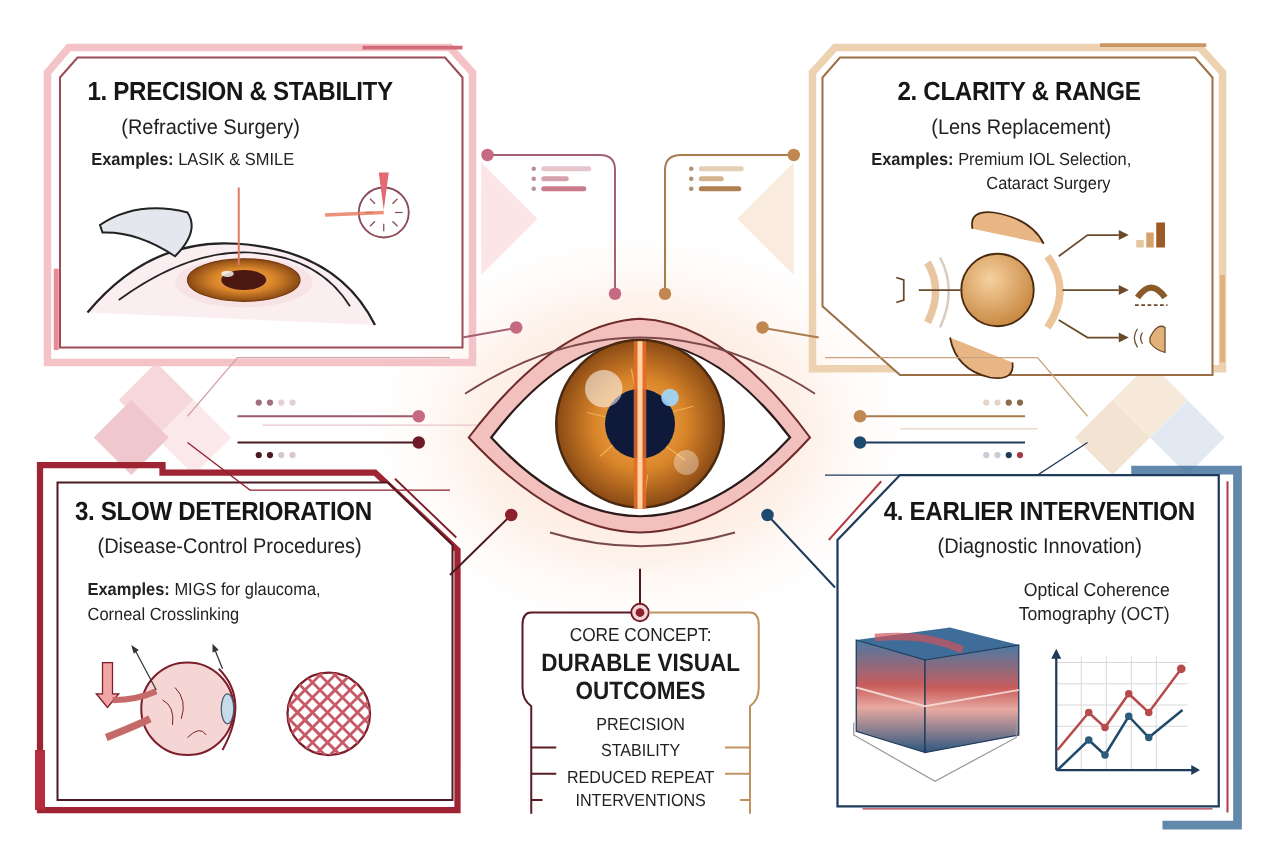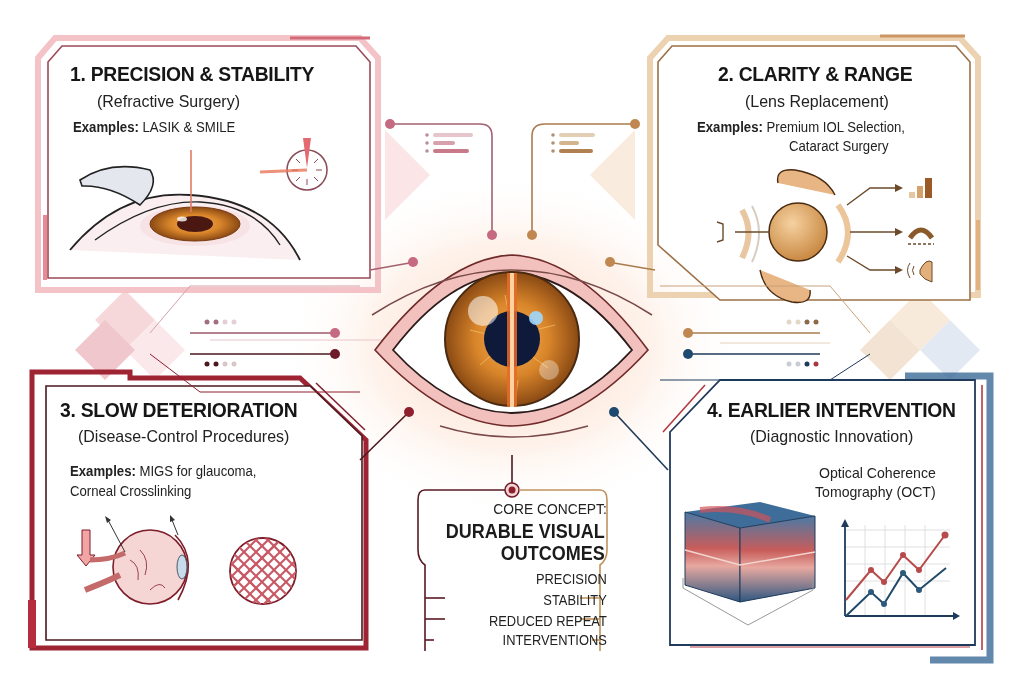--- a/index.html
+++ b/index.html
@@ -3,21 +3,21 @@
 <meta charset="utf-8">
 <style>
   html,body{margin:0;padding:0;background:#ffffff;}
   body{width:1024px;height:682px;position:relative;overflow:hidden;font-family:"Liberation Sans",sans-serif;color:#1a1a1a;}
   .bg-svg{position:absolute;left:0;top:0;width:1024px;height:682px;}
   .txt{position:absolute;white-space:nowrap;}
   .title{font-family:"Liberation Sans",sans-serif;font-weight:700;font-size:21px;letter-spacing:-0.3px;color:#161616;transform:scaleX(0.92);transform-origin:left top;}
   .sub{font-size:17px;color:#222;transform:scaleX(0.94);transform-origin:left top;}
   .ex{font-size:14px;color:#222;transform:scaleX(0.94);transform-origin:left top;line-height:19px;}
   .ex b{font-weight:700;}
-  .core{position:absolute;left:410px;top:490px;width:205px;text-align:right;}
+  .core{position:absolute;left:410px;top:490px;width:205px;text-align:center;}
   .core .c1{font-size:15px;color:#222;transform:scaleX(0.92);}
   .core .c2{font-size:20px;font-weight:700;color:#1b1b1b;line-height:22px;transform:scaleX(0.9);}
   .core .c3{font-size:14px;color:#222;line-height:19px;transform:scaleX(0.92);}
 </style>
 </head>
 <body>
 
 <svg class="bg-svg" viewBox="0 0 1024 682" xmlns="http://www.w3.org/2000/svg">
   <defs>
     <radialGradient id="glow" cx="50%" cy="50%" r="50%">

